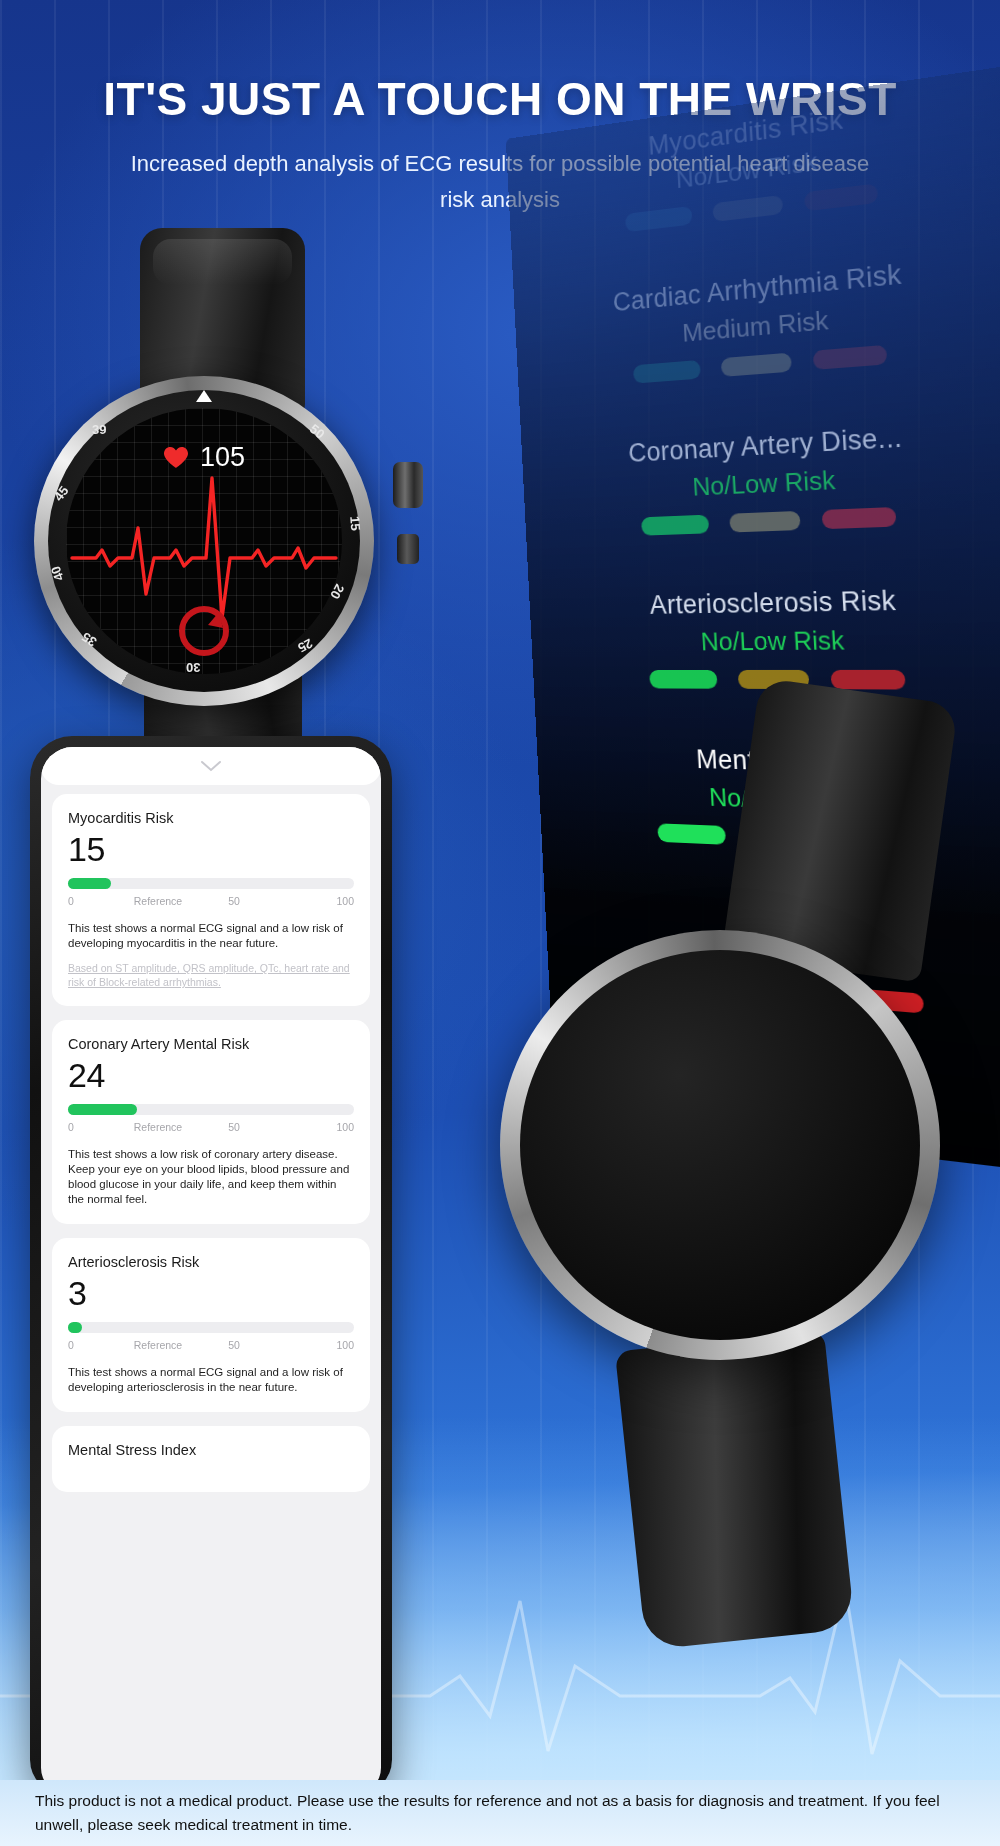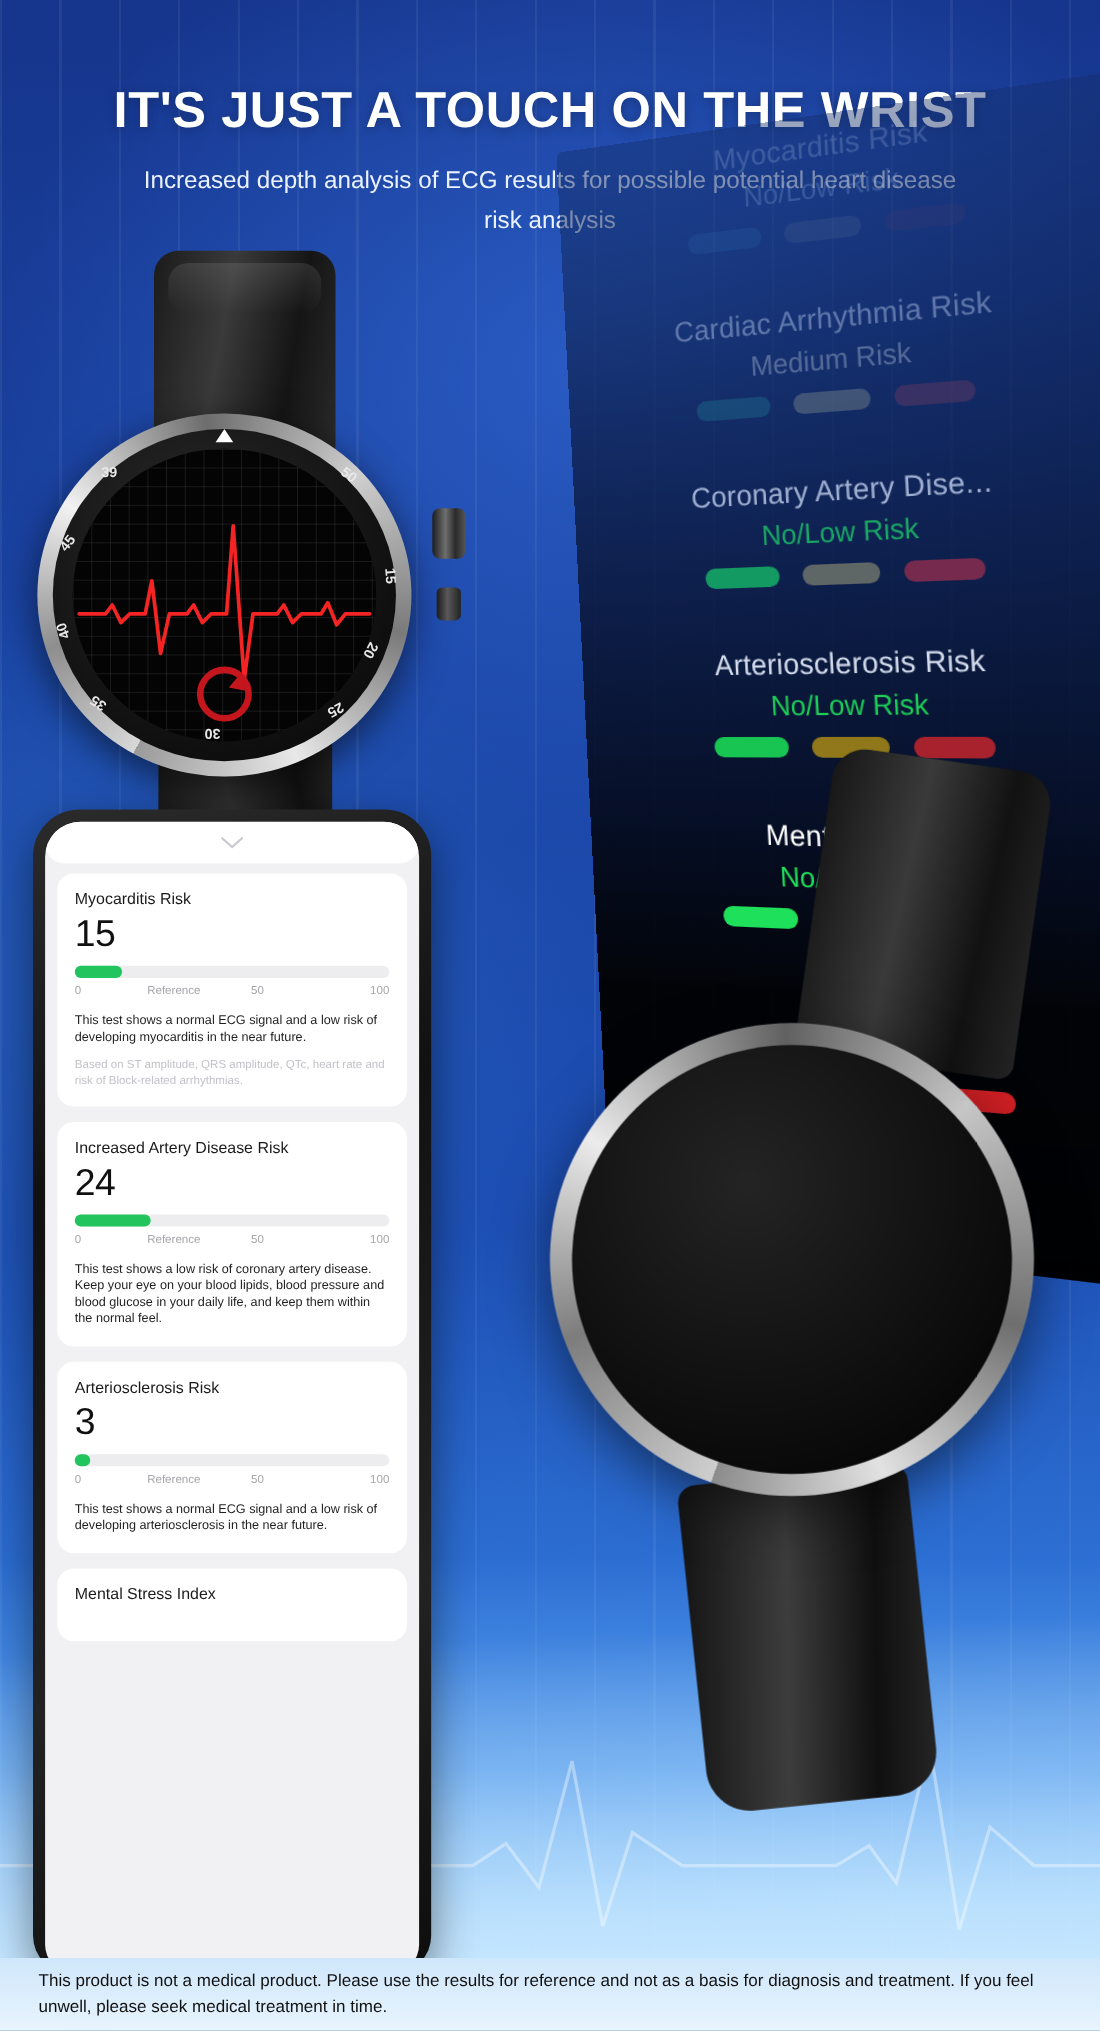--- a/index.html
+++ b/index.html
@@ -136,21 +136,21 @@
   .card {
     background:#fff; border-radius:15px; padding:16px 16px 17px; margin-bottom:14px;
   }
   .card-title { font-size:14.5px; color:#1b1b1b; }
   .card-score { font-size:34px; color:#101010; font-weight:400; margin-top:4px; letter-spacing:-.5px; }
   .bar-track { height:11px; border-radius:6px; background:#ededf0; margin-top:9px; position:relative; }
   .bar-fill { position:absolute; left:0; top:0; height:100%; border-radius:6px; background:#21c45d; }
   .scale { display:flex; font-size:10.5px; color:#a6a6ab; margin-top:6px; position:relative; height:14px; }
   .scale span { position:absolute; }
   .desc { font-size:11.5px; line-height:15px; color:#1f1f1f; margin-top:12px; }
-  .note { font-size:10.5px; line-height:14px; color:#c2c2c8; margin-top:10px; }
+  .note { font-size:10.5px; line-height:14px; color:#c2c2c8; margin-top:10px;text-decoration:underline; }
 
   
   .watch-big { position:absolute; right:-40px; top:690px; width:560px; height:1050px; }
   .wb-case {
     position:absolute; left:20px; top:240px; width:440px; height:430px; border-radius:50%;
     background:conic-gradient(from 200deg,#cfcfcf,#7d7d7d 14%,#ececec 28%,#616161 44%,#c6c6c6 58%,#6f6f6f 74%,#e2e2e2 88%,#8c8c8c 100%);
     box-shadow:0 16px 50px rgba(0,0,0,.5);
   }
   .wb-inner { position:absolute; left:20px; top:20px; right:20px; bottom:20px; border-radius:50%;
     background:radial-gradient(circle at 40% 32%,#242424,#0b0b0b 70%,#000); }
@@ -273,20 +273,27 @@
 </div>
 
 <div class="watch-top">
   <div class="strap-up"></div>
   <div class="strap-dn"></div>
   <div class="watch-body">
     <div class="bezel">
       <div class="bezel-inner"></div>
       <div class="screen">
         <div class="grid"></div>
+        <div class="hr-row">
+          <svg width="26" height="24" viewBox="0 0 26 24">
+            <path d="M13,22 C13,22 1,14.2 1,7.6 C1,3.6 4,1 7.2,1 C9.8,1 11.9,2.6 13,4.6 C14.1,2.6 16.2,1 18.8,1
+                     C22,1 25,3.6 25,7.6 C25,14.2 13,22 13,22 Z" fill="#ef2b2b"></path>
+          </svg>
+          <span class="hr-val">105</span>
+        </div>
         <svg width="276" height="266" viewBox="0 0 276 266" style="position:absolute;left:0;top:0">
           <path d="M6,150 L30,150 L36,142 L44,158 L52,150 L66,150 L72,120 L80,186 L88,150 L104,150
                    L110,142 L118,158 L126,150 L140,150 L146,70 L156,210 L164,150 L186,150
                    L192,142 L200,158 L208,150 L226,150 L232,140 L240,160 L248,150 L270,150" fill="none" stroke="#f52424" stroke-width="3.4" stroke-linejoin="round" stroke-linecap="round"></path>
         </svg>
         <svg width="58" height="58" viewBox="0 0 58 58" style="position:absolute;left:109px;bottom:14px">
           <circle cx="29" cy="29" r="22" fill="none" stroke="#c4161c" stroke-width="6"></circle>
           <path d="M44,10 L48,26 L33,23 Z" fill="#c4161c"></path>
         </svg>
       </div>
@@ -327,21 +334,21 @@
           <span style="left:0">0</span>
           <span style="left:23%">Reference</span>
           <span style="left:56%">50</span>
           <span style="right:0">100</span>
         </div>
         <div class="desc">This test shows a normal ECG signal and a low risk of developing myocarditis in the near future.</div>
         <div class="note">Based on ST amplitude, QRS amplitude, QTc, heart rate and risk of Block-related arrhythmias.</div>
       </div>
 
       <div class="card">
-        <div class="card-title">Increased Artery Disease Risk</div>
+        <div class="card-title">Coronary Artery Mental Risk</div>
         <div class="card-score">24</div>
         <div class="bar-track">
           <div class="bar-fill" style="width:24%"></div>
         </div>
         <div class="scale">
           <span style="left:0">0</span>
           <span style="left:23%">Reference</span>
           <span style="left:56%">50</span>
           <span style="right:0">100</span>
         </div>

